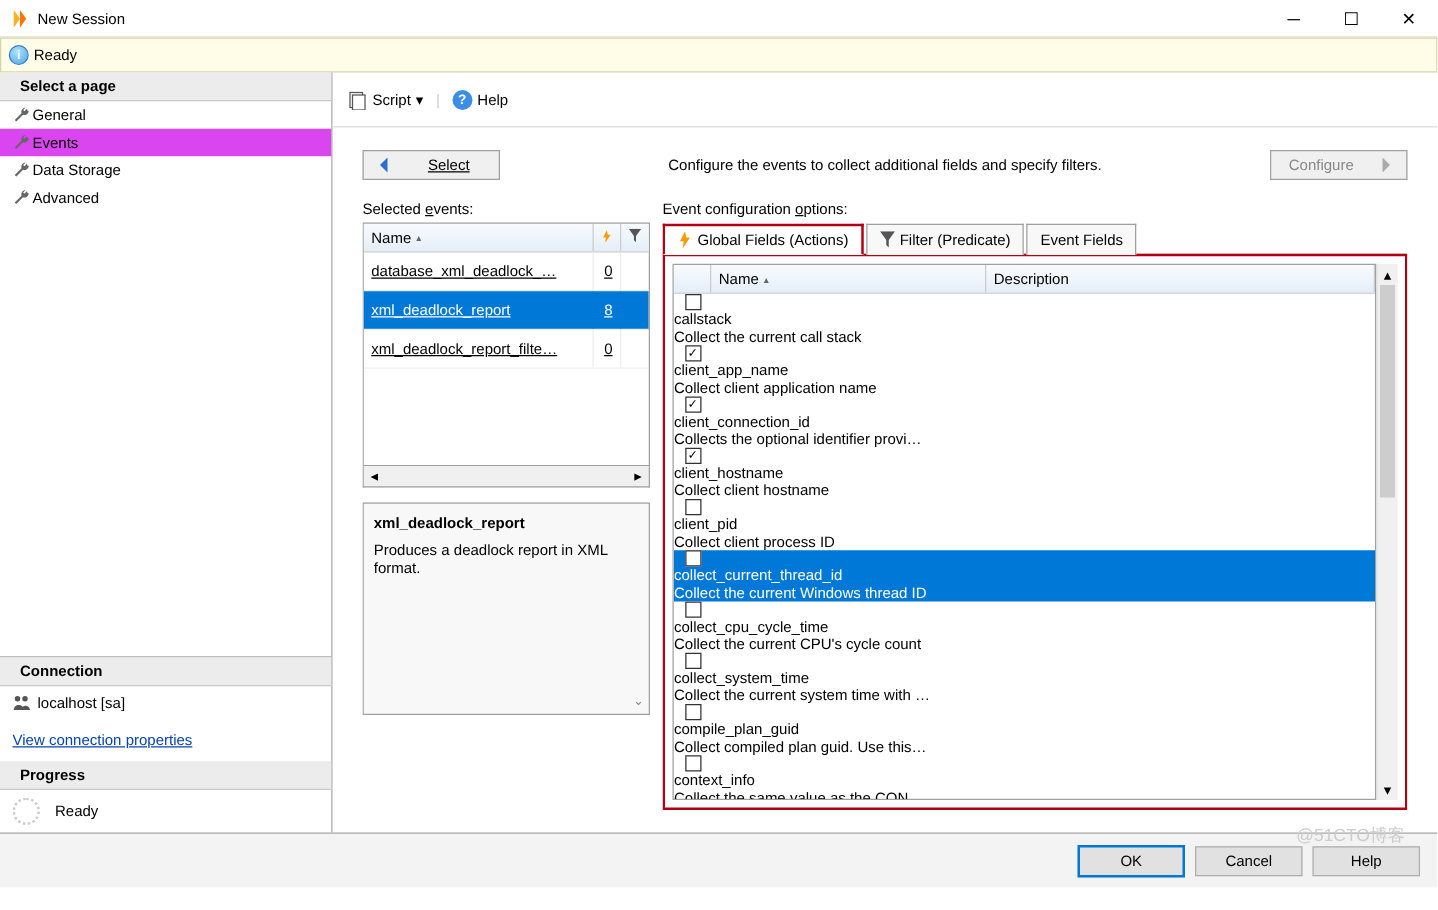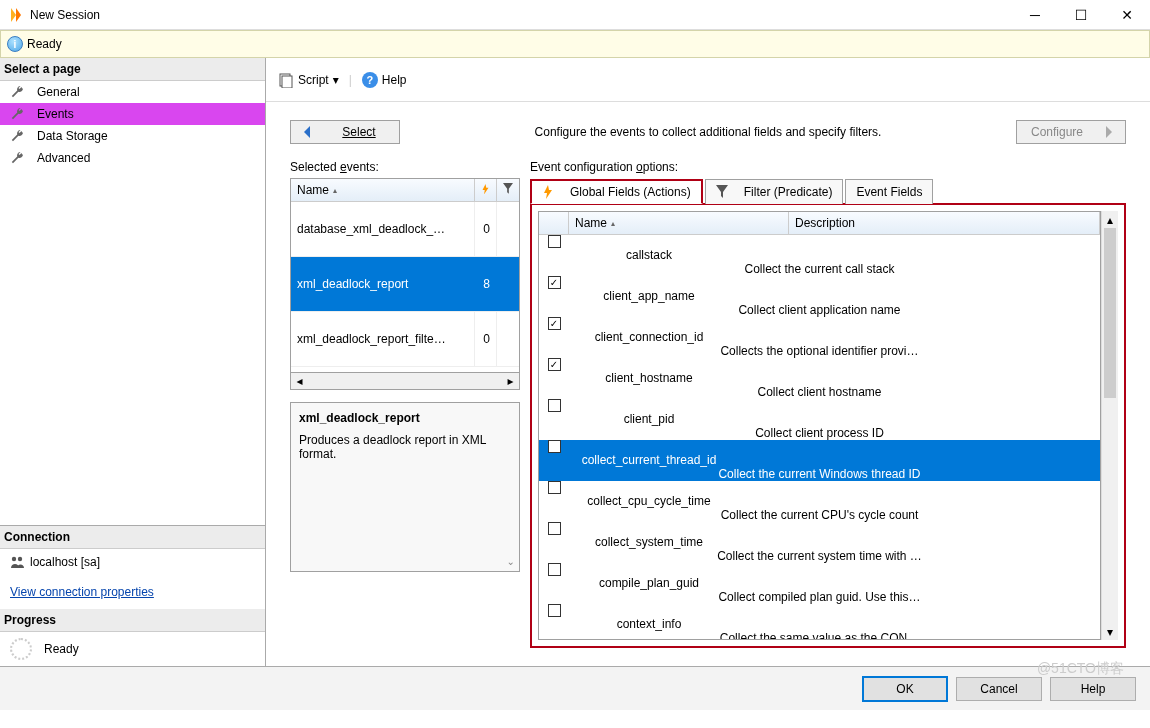--- a/index.html
+++ b/index.html
@@ -5,23 +5,23 @@
 * { box-sizing: border-box; font-family: "Segoe UI", Tahoma, sans-serif; font-size: 12px; }
 body { margin: 0; background: #fff; width: 1150px; height: 728px; overflow: hidden; position: relative; }
 .titlebar { height: 30px; display: flex; align-items: center; padding-left: 8px; border-bottom: 1px solid #ddd; }
 .titlebar .app-icon { width: 16px; height: 16px; margin-right: 6px; display: inline-block; }
 .titlebar .spacer { flex: 1; }
 .winbtn { width: 46px; height: 30px; display: flex; align-items: center; justify-content: center; font-size: 14px; }
 .statusbar { background: #FFFDE7; border: 1px solid #d4d4aa; height: 28px; display: flex; align-items: center; padding: 0 6px; gap: 4px; }
 .info-icon { width: 16px; height: 16px; border-radius: 50%; border: 1px solid #3a7ec2; background: radial-gradient(circle at 40% 30%, #aee2ff, #4fa8e8); display: flex; align-items: center; justify-content: center; color: #fff; font-weight: bold; font-size: 10px; }
 .main { display: flex; height: 608px; }
 .left-panel { width: 266px; border-right: 1px solid #aaa; display: flex; flex-direction: column; }
-.section-header { background: #ececec; border-bottom: 1px solid #ccc; padding: 4px 4px; font-weight: bold; }
+.section-header { background: #ececec; border-bottom: 1px solid #ccc; padding: 4px 16px; font-weight: bold; }
 .nav-list { flex: 0 0 auto; }
-.nav-item { padding: 4px 10px; display: flex; align-items: center; gap: 13px; }
+.nav-item { padding: 4px 10px; display: flex; align-items: center; gap: 2px; }
 .nav-item.selected { background: #d946ef; }
 .wrench-icon { width: 14px; height: 14px; display: inline-block; }
 .people-icon { width: 14px; height: 14px; display: inline-block; }
 .conn-section { border-top: 1px solid #aaa; margin-top: auto; }
 .conn-val { padding: 6px 10px; display: flex; align-items: center; gap: 6px; }
 .link { color: #0645ad; text-decoration: underline; padding: 10px; display: block; }
 .progress-row { padding: 6px 10px; display: flex; align-items: center; gap: 12px; }
 .spinner { width: 22px; height: 22px; border: 2px dotted #ccc; border-radius: 50%; }
 .right-panel { flex: 1; display: flex; flex-direction: column; }
 .toolbar { height: 44px; display: flex; align-items: center; padding: 0 8px; gap: 6px; border-bottom: 1px solid #ddd; }
@@ -37,41 +37,41 @@
 .top-text { flex: 1; text-align: center; }
 .mid { display: flex; gap: 10px; flex: 1; overflow: hidden; }
 .sel-events { width: 230px; display: flex; flex-direction: column; }
 .sel-label { margin-bottom: 4px; }
 .sel-label .u { text-decoration: underline; }
 .grid { border: 1px solid #a0a0a0; background: #fff; }
 .grid-header { background: linear-gradient(#f8fbff, #e4eef8); display: flex; border-bottom: 1px solid #ccc; }
 .grid-header .cell { padding: 4px 6px; border-right: 1px solid #ccc; display: flex; align-items: center; gap: 4px; }
 .sel-events .grid { height: 195px; overflow: hidden; }
 .grid-body .row { display: flex; border-bottom: 1px solid #eee; }
-.grid-body .row .cell { padding: 20px 6px; border-right: 1px solid #eee; white-space: nowrap; overflow: hidden; text-overflow: ellipsis; }
+.grid-body .row .cell { padding: 8px 6px; border-right: 1px solid #eee; white-space: nowrap; overflow: hidden; text-overflow: ellipsis; text-decoration: underline; }
 .row.selected { background: #0078d7; color: #fff; }
 .row.selected .cell { border-right-color: #0078d7; }
 .hscroll { display: flex; align-items: center; background: #f0f0f0; border: 1px solid #a0a0a0; border-top: none; height: 17px; }
 .hscroll .arrow { width: 17px; height: 100%; display: flex; align-items: center; justify-content: center; }
 .hscroll .track { flex: 1; }
 .detail-box { border: 1px solid #a0a0a0; background: #f8f8f8; margin-top: 12px; padding: 8px; height: 170px; position: relative; }
 .detail-box .title { font-weight: bold; margin-bottom: 8px; }
 .detail-scroll-hint { position: absolute; right: 4px; bottom: 4px; font-size: 10px; color: #888; }
 .config-col { flex: 1; display: flex; flex-direction: column; overflow: hidden; }
 .tabs { display: flex; border-bottom: 1px solid #a0a0a0; }
-.tab { padding: 4px 10px; border: 1px solid #a0a0a0; border-bottom: none; margin-right: 2px; background: #f8f8f8; display: flex; align-items: center; gap: 16px; position: relative; top: 1px; }
+.tab { padding: 4px 10px; border: 1px solid #a0a0a0; border-bottom: none; margin-right: 2px; background: #f8f8f8; display: flex; align-items: center; gap: 4px; position: relative; top: 1px; }
 .tab.active { background: #fff; border: 2px solid #b00015; border-bottom: 1px solid #fff; }
 .bolt-icon { width: 12px; height: 14px; display: inline-block; }
 .funnel-icon { width: 12px; height: 14px; display: inline-block; }
 .fields-wrap { border: 2px solid #b00015; flex: 1; padding: 6px; margin-top: -1px; display: flex; overflow: hidden; }
 .fields-grid { border: 1px solid #a0a0a0; flex: 1; display: flex; flex-direction: column; overflow: hidden; }
 .fields-grid .grid-header .cell.chk { width: 30px; }
 .fields-grid .grid-header .cell.nm { width: 220px; }
 .fields-grid .grid-header .cell.desc { flex: 1; }
-.fields-body { flex: 1; overflow-y: auto; text-align: center; }
+.fields-body { flex: 1; overflow-y: auto; }
 .fields-body .row { align-items: center; }
 .fields-body .row .cell.chk { width: 30px; display: flex; align-items: center; justify-content: center; }
 .fields-body .row .cell.nm { width: 220px; }
 .fields-body .row .cell.desc { flex: 1; }
 .checkbox { width: 13px; height: 13px; border: 1px solid #333; background: #fff; display: flex; align-items: center; justify-content: center; font-size: 10px; line-height: 1; }
 .row.selected .checkbox { background: #fff; color: #000; }
 .vscroll { width: 17px; background: #f0f0f0; border-left: 1px solid #ddd; display: flex; flex-direction: column; }
 .vscroll .arrow { height: 17px; display: flex; align-items: center; justify-content: center; }
 .vscroll .thumb { background: #cdcdcd; margin: 0 2px; height: 170px; }
 .vscroll .track { flex: 1; }

